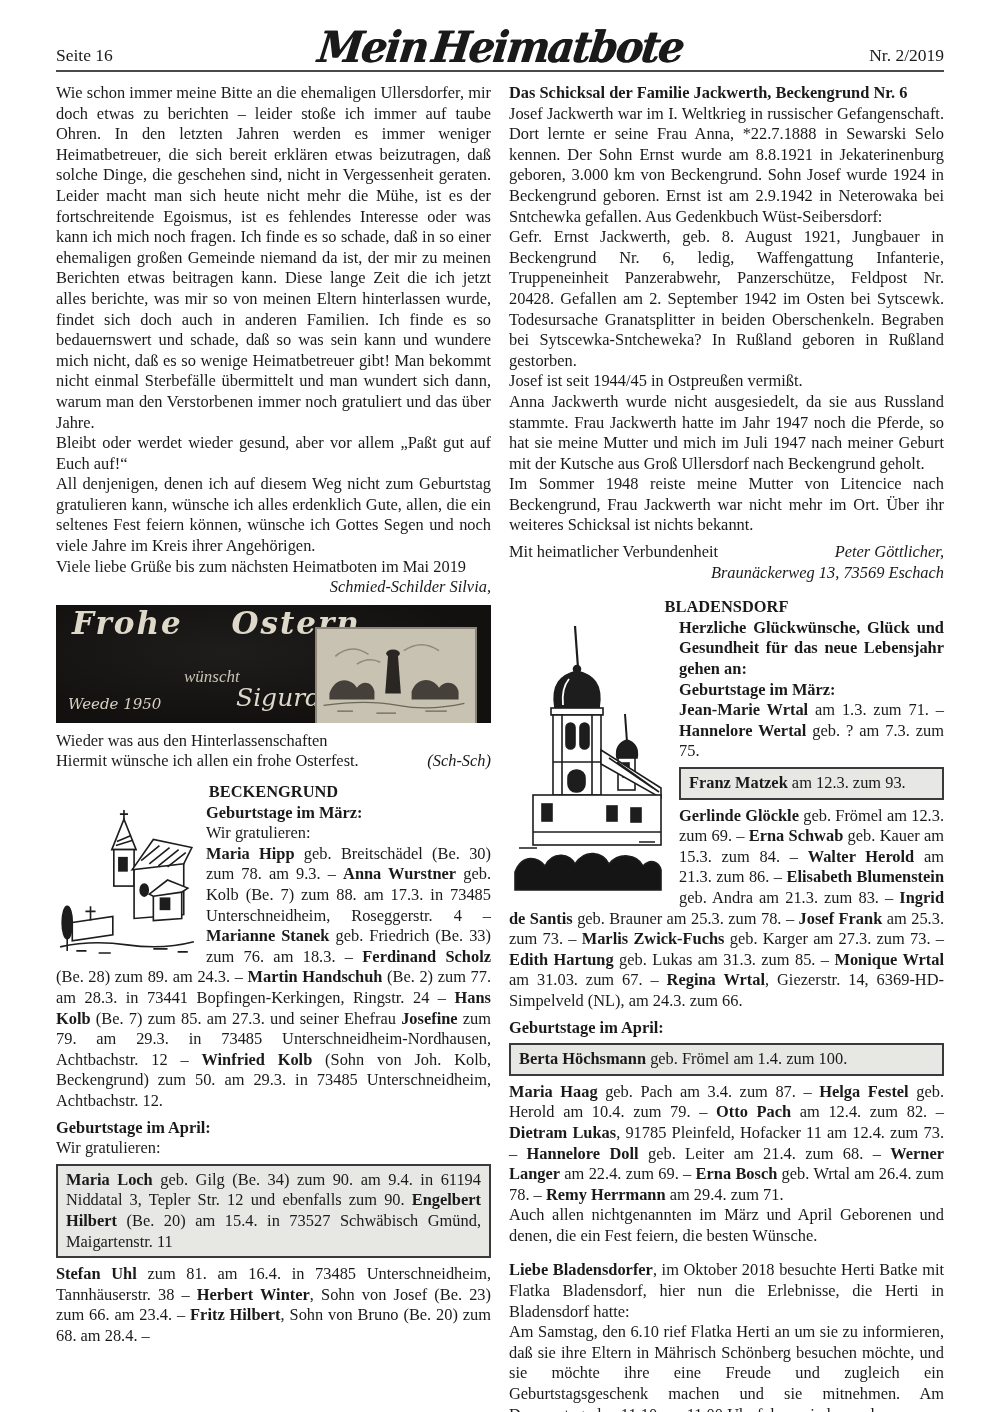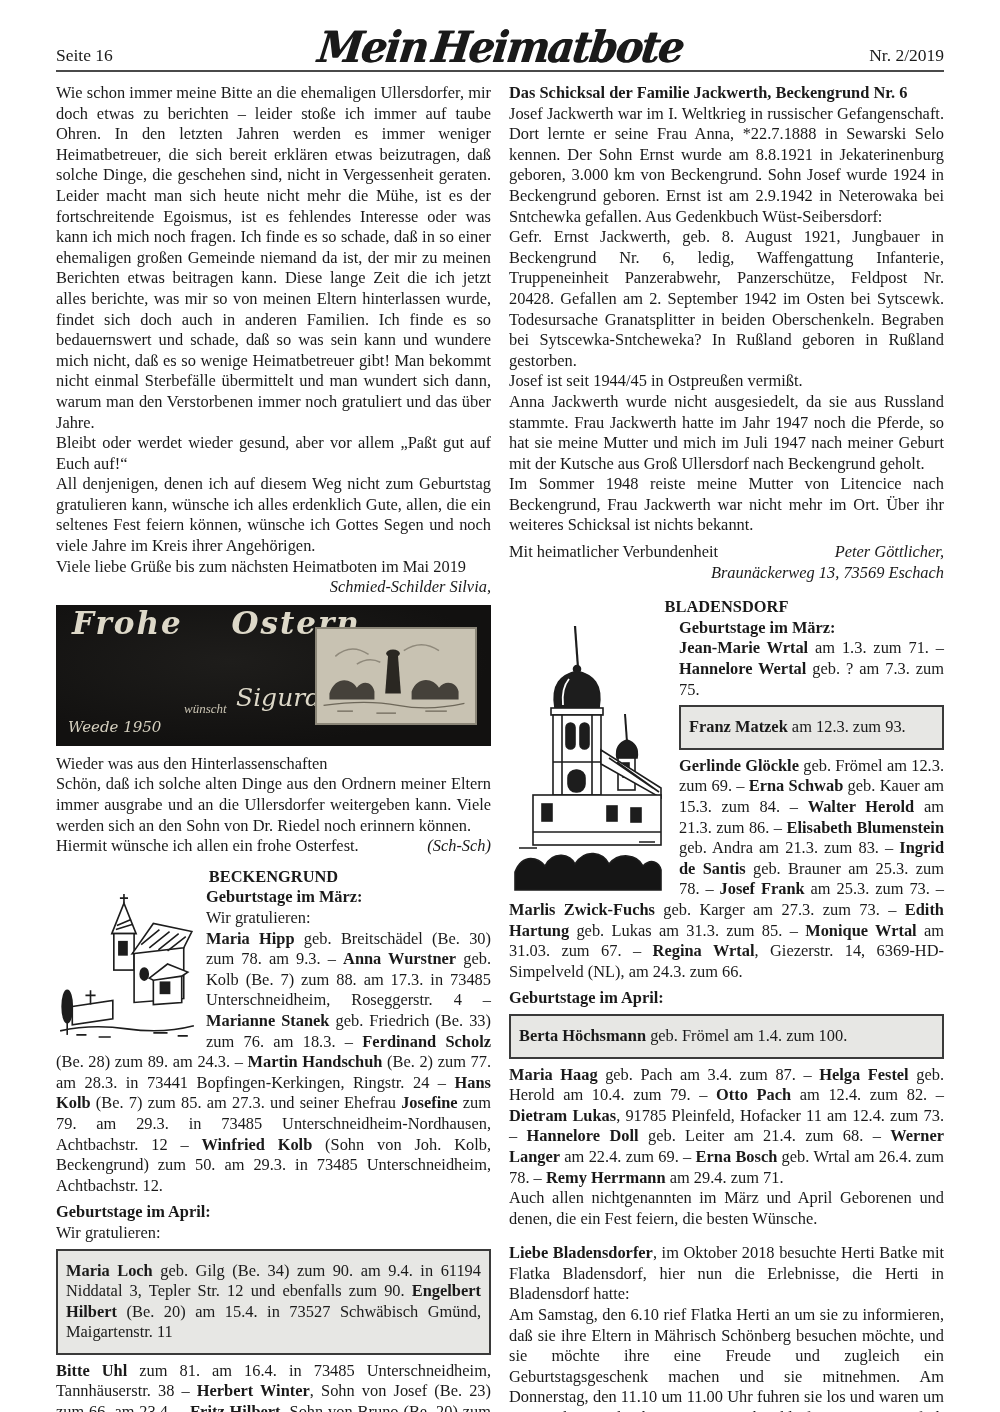--- a/index.html
+++ b/index.html
@@ -26,34 +26,34 @@
   .b{font-weight:bold;}
   .it{font-style:italic;}
   .tr{text-align:right;}
   .center{text-align:center;}
   .mt6{margin-top:6px;}
   .mt10{margin-top:10px;}
   .mt14{margin-top:14px;}
   .split{display:flex;justify-content:space-between;align-items:center;}
   .box{
     border:2px solid #3a3a3a;background:#e7e7e4;
-    padding:10px 8px;margin:5px 0 6px 0;overflow:hidden;text-align:justify;
+    padding:4px 8px;margin:5px 0 6px 0;overflow:hidden;text-align:justify;
   }
   
   .card{
-    position:relative;height:141px;margin:7px 0 8px 0;
+    position:relative;height:118px;margin:7px 0 8px 0;
     background:radial-gradient(ellipse at 40% 40%, #1e1d1b 0%, #121110 70%);
     overflow:hidden;
   }
   .card-greeting{
     position:absolute;left:16px;top:8px;color:#ddd8c8;
     font-family:"DejaVu Serif",serif;font-weight:bold;font-style:italic;
     font-size:31px;word-spacing:36px;letter-spacing:2px;
   }
-  .card-wuenscht{position:absolute;left:128px;top:62px;color:#c9c3b2;font-style:italic;font-size:13px;margin-top:32px;}
+  .card-wuenscht{position:absolute;left:128px;top:62px;color:#c9c3b2;font-style:italic;font-size:17px;}
   .card-sign{position:absolute;left:180px;top:83px;color:#ddd8c8;font-style:italic;font-size:25px;font-family:"DejaVu Serif",serif;}
   .card-caption{position:absolute;left:12px;bottom:8px;color:#d6d1c0;font-style:italic;font-size:15px;font-family:"DejaVu Serif",serif;}
   .card-inset{
     position:absolute;right:14px;top:22px;width:158px;height:94px;
     background:#c8c2b2;border:2px solid #8b8678;
   }
   
   .church-small{float:left;width:142px;height:152px;margin:2px 8px 2px 0;}
   .church-tall{float:left;width:158px;height:272px;margin:4px 12px 2px 0;}
   svg{display:block;}
@@ -91,21 +91,20 @@
             <path d="M72 26 L82 26 L85 66 L69 66 Z" fill="#2a2722"></path>
             <ellipse cx="77" cy="25" rx="7" ry="4" fill="#2a2722"></ellipse>
             <path d="M12 66 C18 48 34 50 40 60 C46 52 56 54 58 64 L58 72 L12 72 Z" fill="#45413a"></path>
             <path d="M96 64 C102 48 118 50 124 60 C130 52 142 54 144 64 L144 72 L96 72 Z" fill="#45413a"></path>
             <path d="M6 78 Q50 72 82 78 T150 76 M20 84 h16 M60 86 h20 M110 84 h22" stroke="#6d6759" fill="none" stroke-width="1.4"></path>
           </svg>
         </span>
       </div>
 
       <p>Wieder was aus den Hinterlassenschaften</p>
-      <p>Schön, daß ich solche alten Dinge aus den Ordnern meiner Eltern immer ausgrabe und an die Ullersdorfer weitergeben kann. Viele werden sich an den Sohn von Dr. Riedel noch erinnern können.</p>
       <p class="split">
         <span>Hiermit wünsche ich allen ein frohe Osterfest.</span>
         <span class="it">(Sch-Sch)</span>
       </p>
 
       <p class="b center mt10">BECKENGRUND</p>
 
       <div>
         <svg class="church-small" viewBox="0 0 140 150">
           <g stroke="#1d1d1d" stroke-width="1.6" fill="none">
@@ -130,21 +129,21 @@
           </g>
         </svg>
         <p class="b">Geburtstage im März:</p>
         <p>Wir gratulieren:</p>
         <p><span style="font-weight: bold;">Maria Hipp</span><span> geb. Breitschädel (Be. 30) zum 78. am 9.3. – </span><span style="font-weight: bold;">Anna Wurstner</span><span> geb. Kolb (Be. 7) zum 88. am 17.3. in 73485 Unterschneidheim, Roseggerstr. 4 – </span><span style="font-weight: bold;">Marianne Stanek</span><span> geb. Friedrich (Be. 33) zum 76. am 18.3. – </span><span style="font-weight: bold;">Ferdinand Scholz</span><span> (Be. 28) zum 89. am 24.3. – </span><span style="font-weight: bold;">Martin Handschuh</span><span> (Be. 2) zum 77. am 28.3. in 73441 Bopfingen-Kerkingen, Ringstr. 24 – </span><span style="font-weight: bold;">Hans Kolb</span><span> (Be. 7) zum 85. am 27.3. und seiner Ehefrau </span><span style="font-weight: bold;">Josefine</span><span> zum 79. am 29.3. in 73485 Unterschneidheim-Nordhausen, Achtbachstr. 12 – </span><span style="font-weight: bold;">Winfried Kolb</span><span> (Sohn von Joh. Kolb, Beckengrund) zum 50. am 29.3. in 73485 Unterschneidheim, Achtbachstr. 12.</span></p>
         <div class="clear"></div>
 
         <p class="b mt6">Geburtstage im April:</p>
         <p>Wir gratulieren:</p>
         <div class="box"><span style="font-weight: bold;">Maria Loch</span><span> geb. Gilg (Be. 34) zum 90. am 9.4. in 61194 Niddatal 3, Tepler Str. 12 und ebenfalls zum 90. </span><span style="font-weight: bold;">Engelbert Hilbert</span><span> (Be. 20) am 15.4. in 73527 Schwäbisch Gmünd, Maigartenstr. 11</span></div>
-        <p><span style="font-weight: bold;">Bitte Uhl</span><span> zum 81. am 16.4. in 73485 Unterschneidheim, Tannhäuserstr. 38 – </span><span style="font-weight: bold;">Herbert Winter</span><span>, Sohn von Josef (Be. 23) zum 66. am 23.4. – </span><span style="font-weight: bold;">Fritz Hilbert</span><span>, Sohn von Bruno (Be. 20) zum 68. am 28.4. – </span></p>
+        <p><span style="font-weight: bold;">Stefan Uhl</span><span> zum 81. am 16.4. in 73485 Unterschneidheim, Tannhäuserstr. 38 – </span><span style="font-weight: bold;">Herbert Winter</span><span>, Sohn von Josef (Be. 23) zum 66. am 23.4. – </span><span style="font-weight: bold;">Fritz Hilbert</span><span>, Sohn von Bruno (Be. 20) zum 68. am 28.4. – </span></p>
 
       </div>
     </section>
 
     <section class="col">
       <p class="b">Das Schicksal der Familie Jackwerth, Beckengrund Nr. 6</p>
       <p>Josef Jackwerth war im I. Weltkrieg in russischer Gefangenschaft. Dort lernte er seine Frau Anna, *22.7.1888 in Sewarski Selo kennen. Der Sohn Ernst wurde am 8.8.1921 in Jekaterinenburg geboren, 3.000 km von Beckengrund. Sohn Josef wurde 1924 in Beckengrund geboren. Ernst ist am 2.9.1942 in Neterowaka bei Sntchewka gefallen. Aus Gedenkbuch Wüst-Seibersdorf:</p>
       <p>Gefr. Ernst Jackwerth, geb. 8. August 1921, Jungbauer in Beckengrund Nr. 6, ledig, Waffengattung Infanterie, Truppeneinheit Panzerabwehr, Panzerschütze, Feldpost Nr. 20428. Gefallen am 2. September 1942 im Osten bei Sytscewk. Todesursache Granatsplitter in beiden Oberschenkeln. Begraben bei Sytscewka-Sntcheweka? In Rußland geboren in Rußland gestorben.</p>
       <p>Josef ist seit 1944/45 in Ostpreußen vermißt.</p>
       <p>Anna Jackwerth wurde nicht ausgesiedelt, da sie aus Russland stammte. Frau Jackwerth hatte im Jahr 1947 noch die Pferde, so hat sie meine Mutter und mich im Juli 1947 nach meiner Geburt mit der Kutsche aus Groß Ullersdorf nach Beckengrund geholt.</p>
@@ -178,20 +177,21 @@
             <path d="M100 136 L144 166 M108 140 L150 170"></path>
             <rect x="24" y="173" width="128" height="50" fill="#ffffff"></rect>
             <rect x="33" y="182" width="10" height="17" fill="#1d1d1d"></rect>
             <rect x="98" y="184" width="10" height="15" fill="#1d1d1d"></rect>
             <rect x="122" y="186" width="10" height="14" fill="#1d1d1d"></rect>
             <path d="M24 210 H152"></path>
             <path d="M6 250 C14 230 30 236 36 244 C44 228 62 232 66 242 C76 226 94 230 100 242 C110 230 128 232 134 244 C142 236 150 240 152 248 L152 268 L6 268 Z" fill="#151515"></path>
             <path d="M10 226 h18 M130 220 h16"></path>
           </g>
         </svg>
+        <p class="b">Herzliche Glückwünsche, Glück und Gesundheit für das neue Lebensjahr gehen an:</p>
         <p class="b">Geburtstage im März:</p>
         <p><span style="font-weight: bold;">Jean-Marie Wrtal</span><span> am 1.3. zum 71. – </span><span style="font-weight: bold;">Hannelore Wertal</span><span> geb. ? am 7.3. zum 75.</span></p>
         <div class="box"><span style="font-weight: bold;">Franz Matzek</span><span> am 12.3. zum 93.</span></div>
         <p><span style="font-weight: bold;">Gerlinde Glöckle</span><span> geb. Frömel am 12.3. zum 69. – </span><span style="font-weight: bold;">Erna Schwab</span><span> geb. Kauer am 15.3. zum 84. – </span><span style="font-weight: bold;">Walter Herold</span><span> am 21.3. zum 86. – </span><span style="font-weight: bold;">Elisabeth Blumenstein</span><span> geb. Andra am 21.3. zum 83. – </span><span style="font-weight: bold;">Ingrid de Santis</span><span> geb. Brauner am 25.3. zum 78. – </span><span style="font-weight: bold;">Josef Frank</span><span> am 25.3. zum 73. – </span><span style="font-weight: bold;">Marlis Zwick-Fuchs</span><span> geb. Karger am 27.3. zum 73. – </span><span style="font-weight: bold;">Edith Hartung</span><span> geb. Lukas am 31.3. zum 85. – </span><span style="font-weight: bold;">Monique Wrtal</span><span> am 31.03. zum 67. – </span><span style="font-weight: bold;">Regina Wrtal</span><span>, Giezerstr. 14, 6369-HD-Simpelveld (NL), am 24.3. zum 66.</span></p>
         <div class="clear"></div>
 
         <p class="b mt6">Geburtstage im April:</p>
         <div class="box"><span style="font-weight: bold;">Berta Höchsmann</span><span> geb. Frömel am 1.4. zum 100.</span></div>
         <p><span style="font-weight: bold;">Maria Haag</span><span> geb. Pach am 3.4. zum 87. – </span><span style="font-weight: bold;">Helga Festel</span><span> geb. Herold am 10.4. zum 79. – </span><span style="font-weight: bold;">Otto Pach</span><span> am 12.4. zum 82. – </span><span style="font-weight: bold;">Dietram Lukas</span><span>, 91785 Pleinfeld, Hofacker 11 am 12.4. zum 73. – </span><span style="font-weight: bold;">Hannelore Doll</span><span> geb. Leiter am 21.4. zum 68. – </span><span style="font-weight: bold;">Werner Langer</span><span> am 22.4. zum 69. – </span><span style="font-weight: bold;">Erna Bosch</span><span> geb. Wrtal am 26.4. zum 78. – </span><span style="font-weight: bold;">Remy Herrmann</span><span> am 29.4. zum 71.</span></p>
         <p>Auch allen nichtgenannten im März und April Geborenen und denen, die ein Fest feiern, die besten Wünsche.</p>

